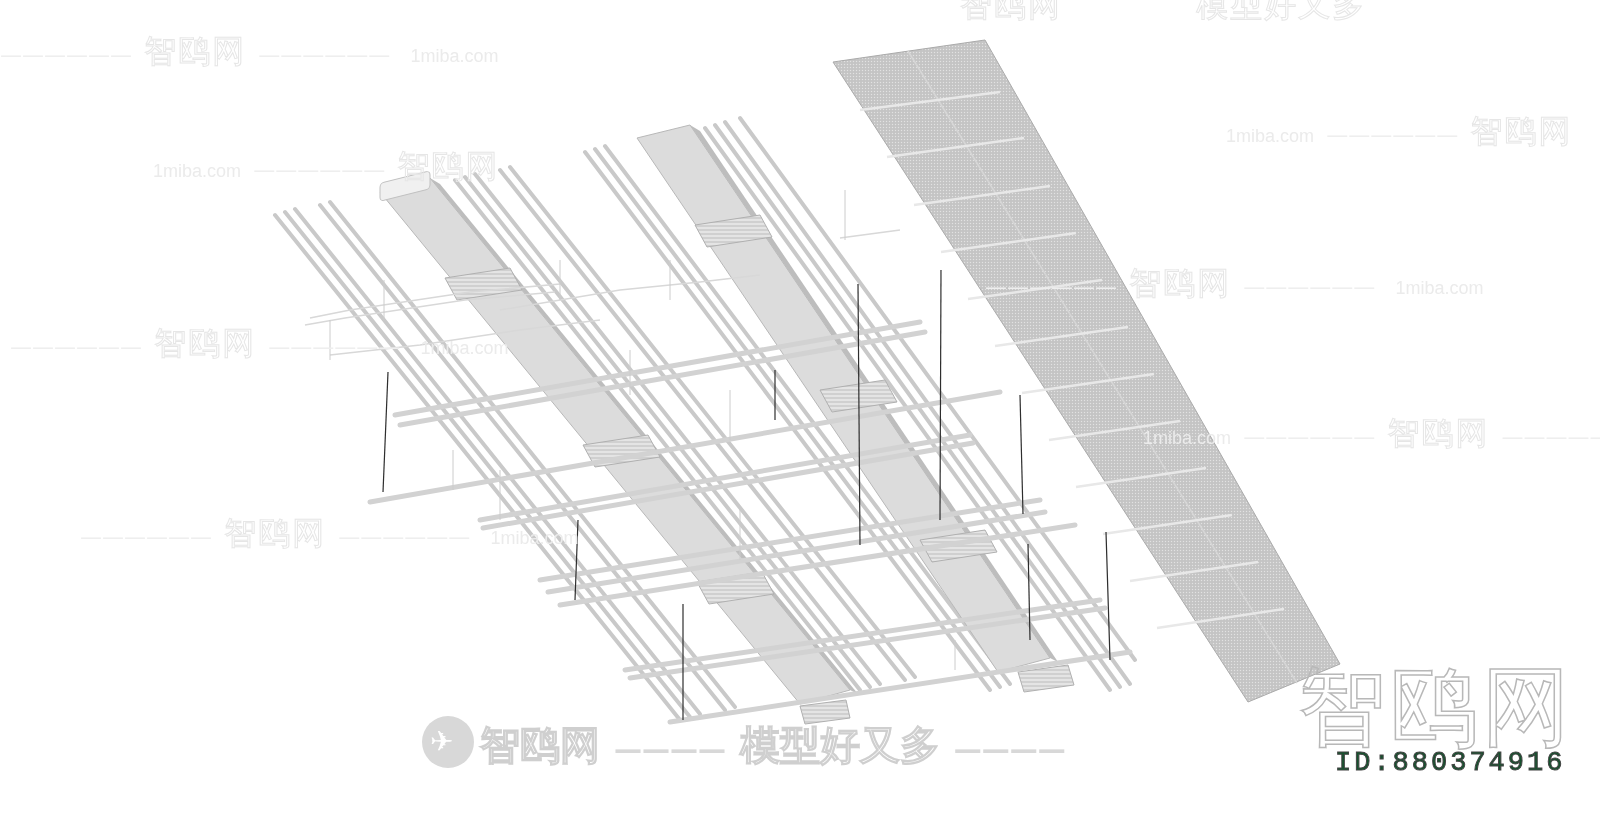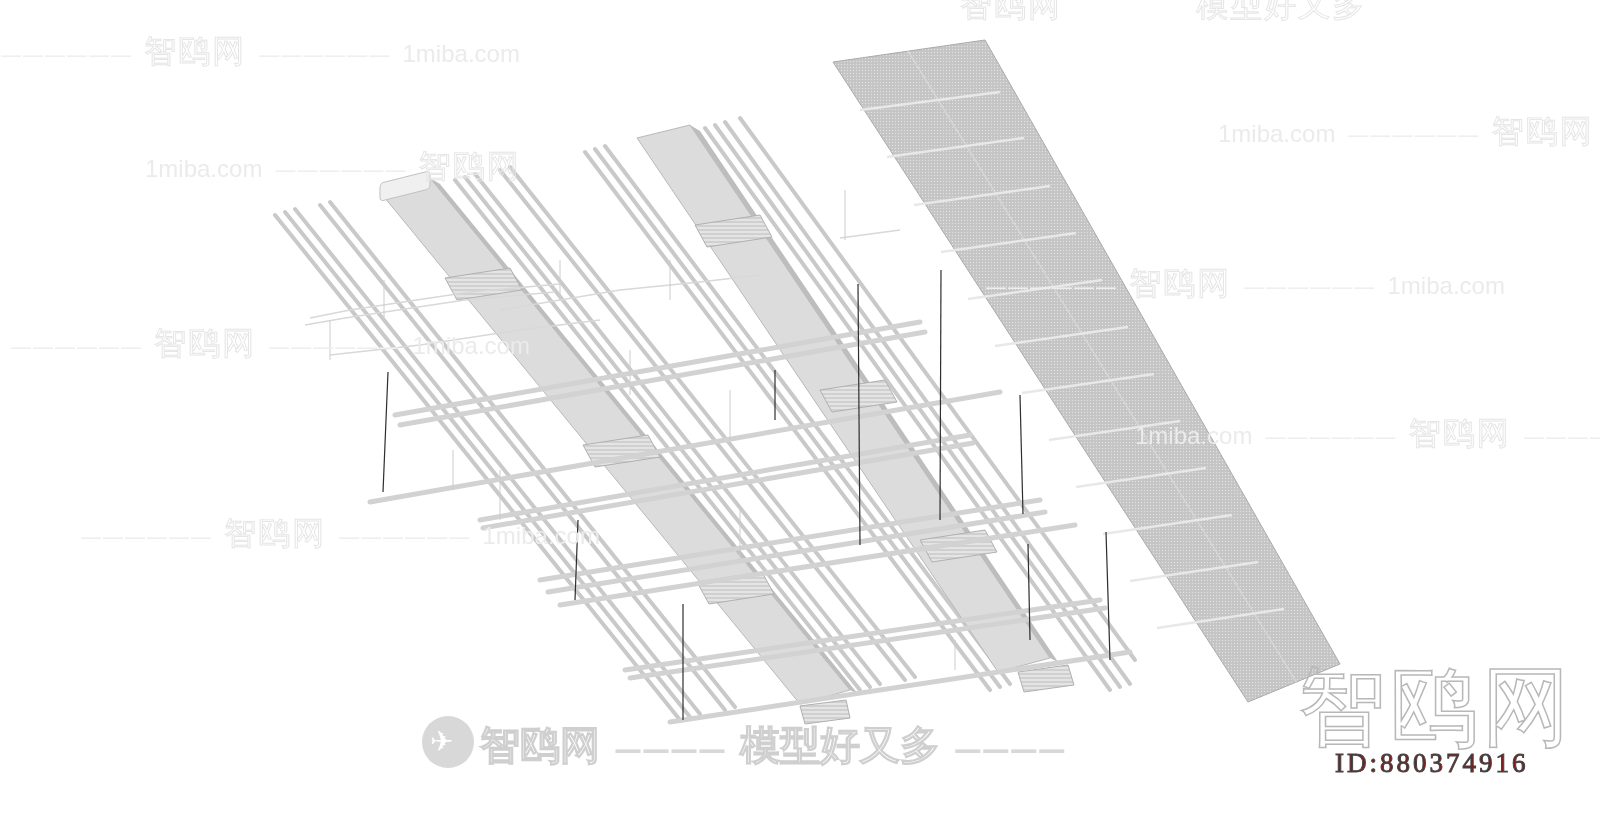--- a/index.html
+++ b/index.html
@@ -1,22 +1,22 @@
 <!DOCTYPE html>
 <html><head>
   <meta charset="utf-8">
   <style>
     html, body { margin: 0; padding: 0; background: #ffffff; }
     body { width: 1600px; height: 836px; overflow: hidden; position: relative; font-family: "DejaVu Sans", sans-serif; }
     #scene { position: absolute; left: 0; top: 0; width: 1600px; height: 836px; }
     .wm { position: absolute; white-space: nowrap; color: transparent; -webkit-text-stroke: 1px #e6e6e6; font-family: "DejaVu Sans", sans-serif; font-size: 32px; letter-spacing: 2px; }
     .wm-dash { color: #eeeeee; -webkit-text-stroke: 0; font-size: 22px; letter-spacing: 0; }
-    .wm-site { color: #ebebeb; -webkit-text-stroke: 0; font-size: 24px; font-family: "Liberation Sans", sans-serif; letter-spacing: 0; }
+    .wm-site { color: #ebebeb; -webkit-text-stroke: 0; font-size: 18px; font-family: "Liberation Sans", sans-serif; letter-spacing: 0; margin-left: 8px; }
     .wm-big { position: absolute; white-space: nowrap; color: transparent; -webkit-text-stroke: 1.5px #b8b8b8; font-size: 88px; letter-spacing: 4px; }
-    .wm-id { position: absolute; white-space: nowrap; color: #7f1d1d; -webkit-text-stroke: 1px #444; font-size: 27px; font-family: Liberation Serif, serif; letter-spacing: 3px; }
+    .wm-id { position: absolute; white-space: nowrap; color: #14532d; -webkit-text-stroke: 1px #444; font-size: 27px; font-family: Liberation Mono, monospace; letter-spacing: 3px; }
     .wm-bottom { position: absolute; white-space: nowrap; color: transparent; -webkit-text-stroke: 1px #cfcfcf; font-size: 40px; font-weight: bold; }
     .logo-circle { position: absolute; width: 52px; height: 52px; border-radius: 50%; background: #d8d8d8; }
     .logo-bird { position: absolute; left: 8px; top: 12px; font-size: 28px; color: #fff; line-height: 1; }
   </style>
 </head>
 <body>
 
 <svg id="scene" viewBox="0 0 1600 836" xmlns="http://www.w3.org/2000/svg">
   <defs>
     <pattern id="perf" width="3" height="3" patternUnits="userSpaceOnUse">

